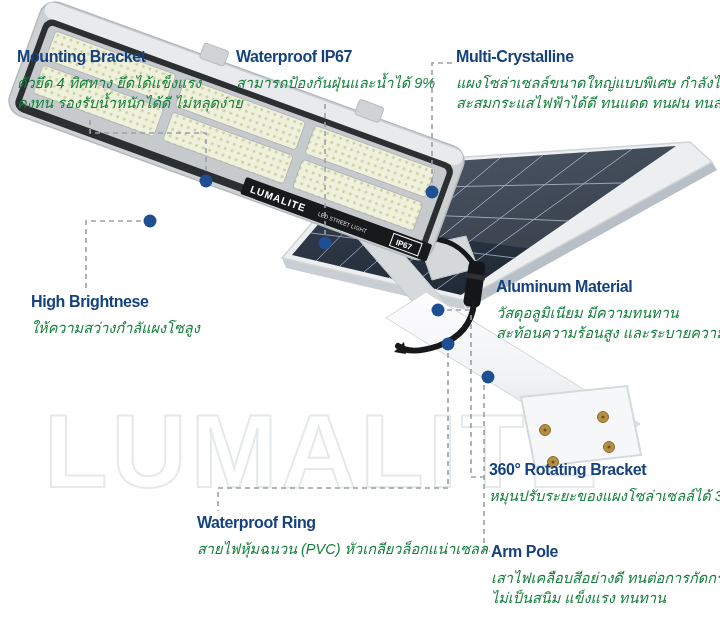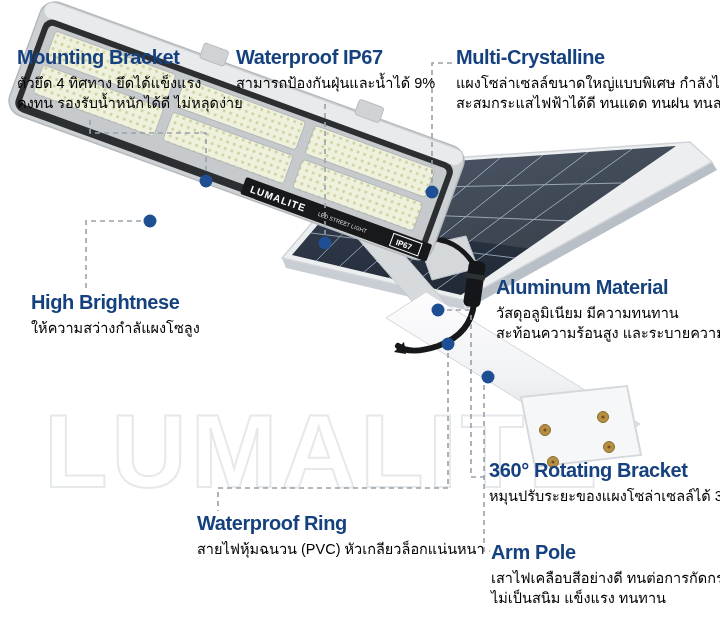--- a/index.html
+++ b/index.html
@@ -13,25 +13,25 @@
     color:#ffffff;-webkit-text-stroke:2px #e6e9ec;
     white-space:nowrap;user-select:none;
   }
 
   
   #art{position:absolute;left:0;top:0;z-index:1;}
 
   
   .callout{position:absolute;z-index:2;}
   .callout h3{
-    margin:0 0 5px 0;font-size:20px;line-height:22px;font-weight:bold;
+    margin:0 0 5px 0;font-size:16px;line-height:22px;font-weight:bold;
     letter-spacing:-0.4px;color:#15417E;white-space:nowrap;
   }
   .callout .th{
-    font-size:14.5px;line-height:20px;color:#000000;white-space:nowrap;
+    font-size:14.5px;line-height:20px;color:#15803d;white-space:nowrap;font-style:italic;
   }
   #c-mounting{left:17px;top:46px;}
   #c-ip67{left:236px;top:46px;}
   #c-multi{left:456px;top:46px;}
   #c-high{left:31px;top:291px;}
   #c-alu{left:496px;top:276px;}
   #c-rot{left:489px;top:459px;}
   #c-ring{left:161px;top:512px;margin-left:36px;}
   #c-arm{left:491px;top:541px;}
 </style>
@@ -180,21 +180,21 @@
     <div class="th">สะท้อนความร้อนสูง และระบายความร้อนได้ดี</div>
   </div>
 
   <div class="callout" id="c-rot">
     <h3>360° Rotating Bracket</h3>
     <div class="th">หมุนปรับระยะของแผงโซล่าเซลล์ได้ 360 องศา</div>
   </div>
 
   <div class="callout" id="c-ring">
     <h3>Waterproof Ring</h3>
-    <div class="th">สายไฟหุ้มฉนวน (PVC) หัวเกลียวล็อกแน่นหนา</div>
+    <div class="th">สายไฟหุ้มฉนวน (PVC) หัวเกลียวล็อกแน่าเซลล</div>
   </div>
 
   <div class="callout" id="c-arm">
     <h3>Arm Pole</h3>
     <div class="th">เสาไฟเคลือบสีอย่างดี ทนต่อการกัดกร่อน</div>
     <div class="th">ไม่เป็นสนิม แข็งแรง ทนทาน</div>
   </div>
 
 </div>
 

